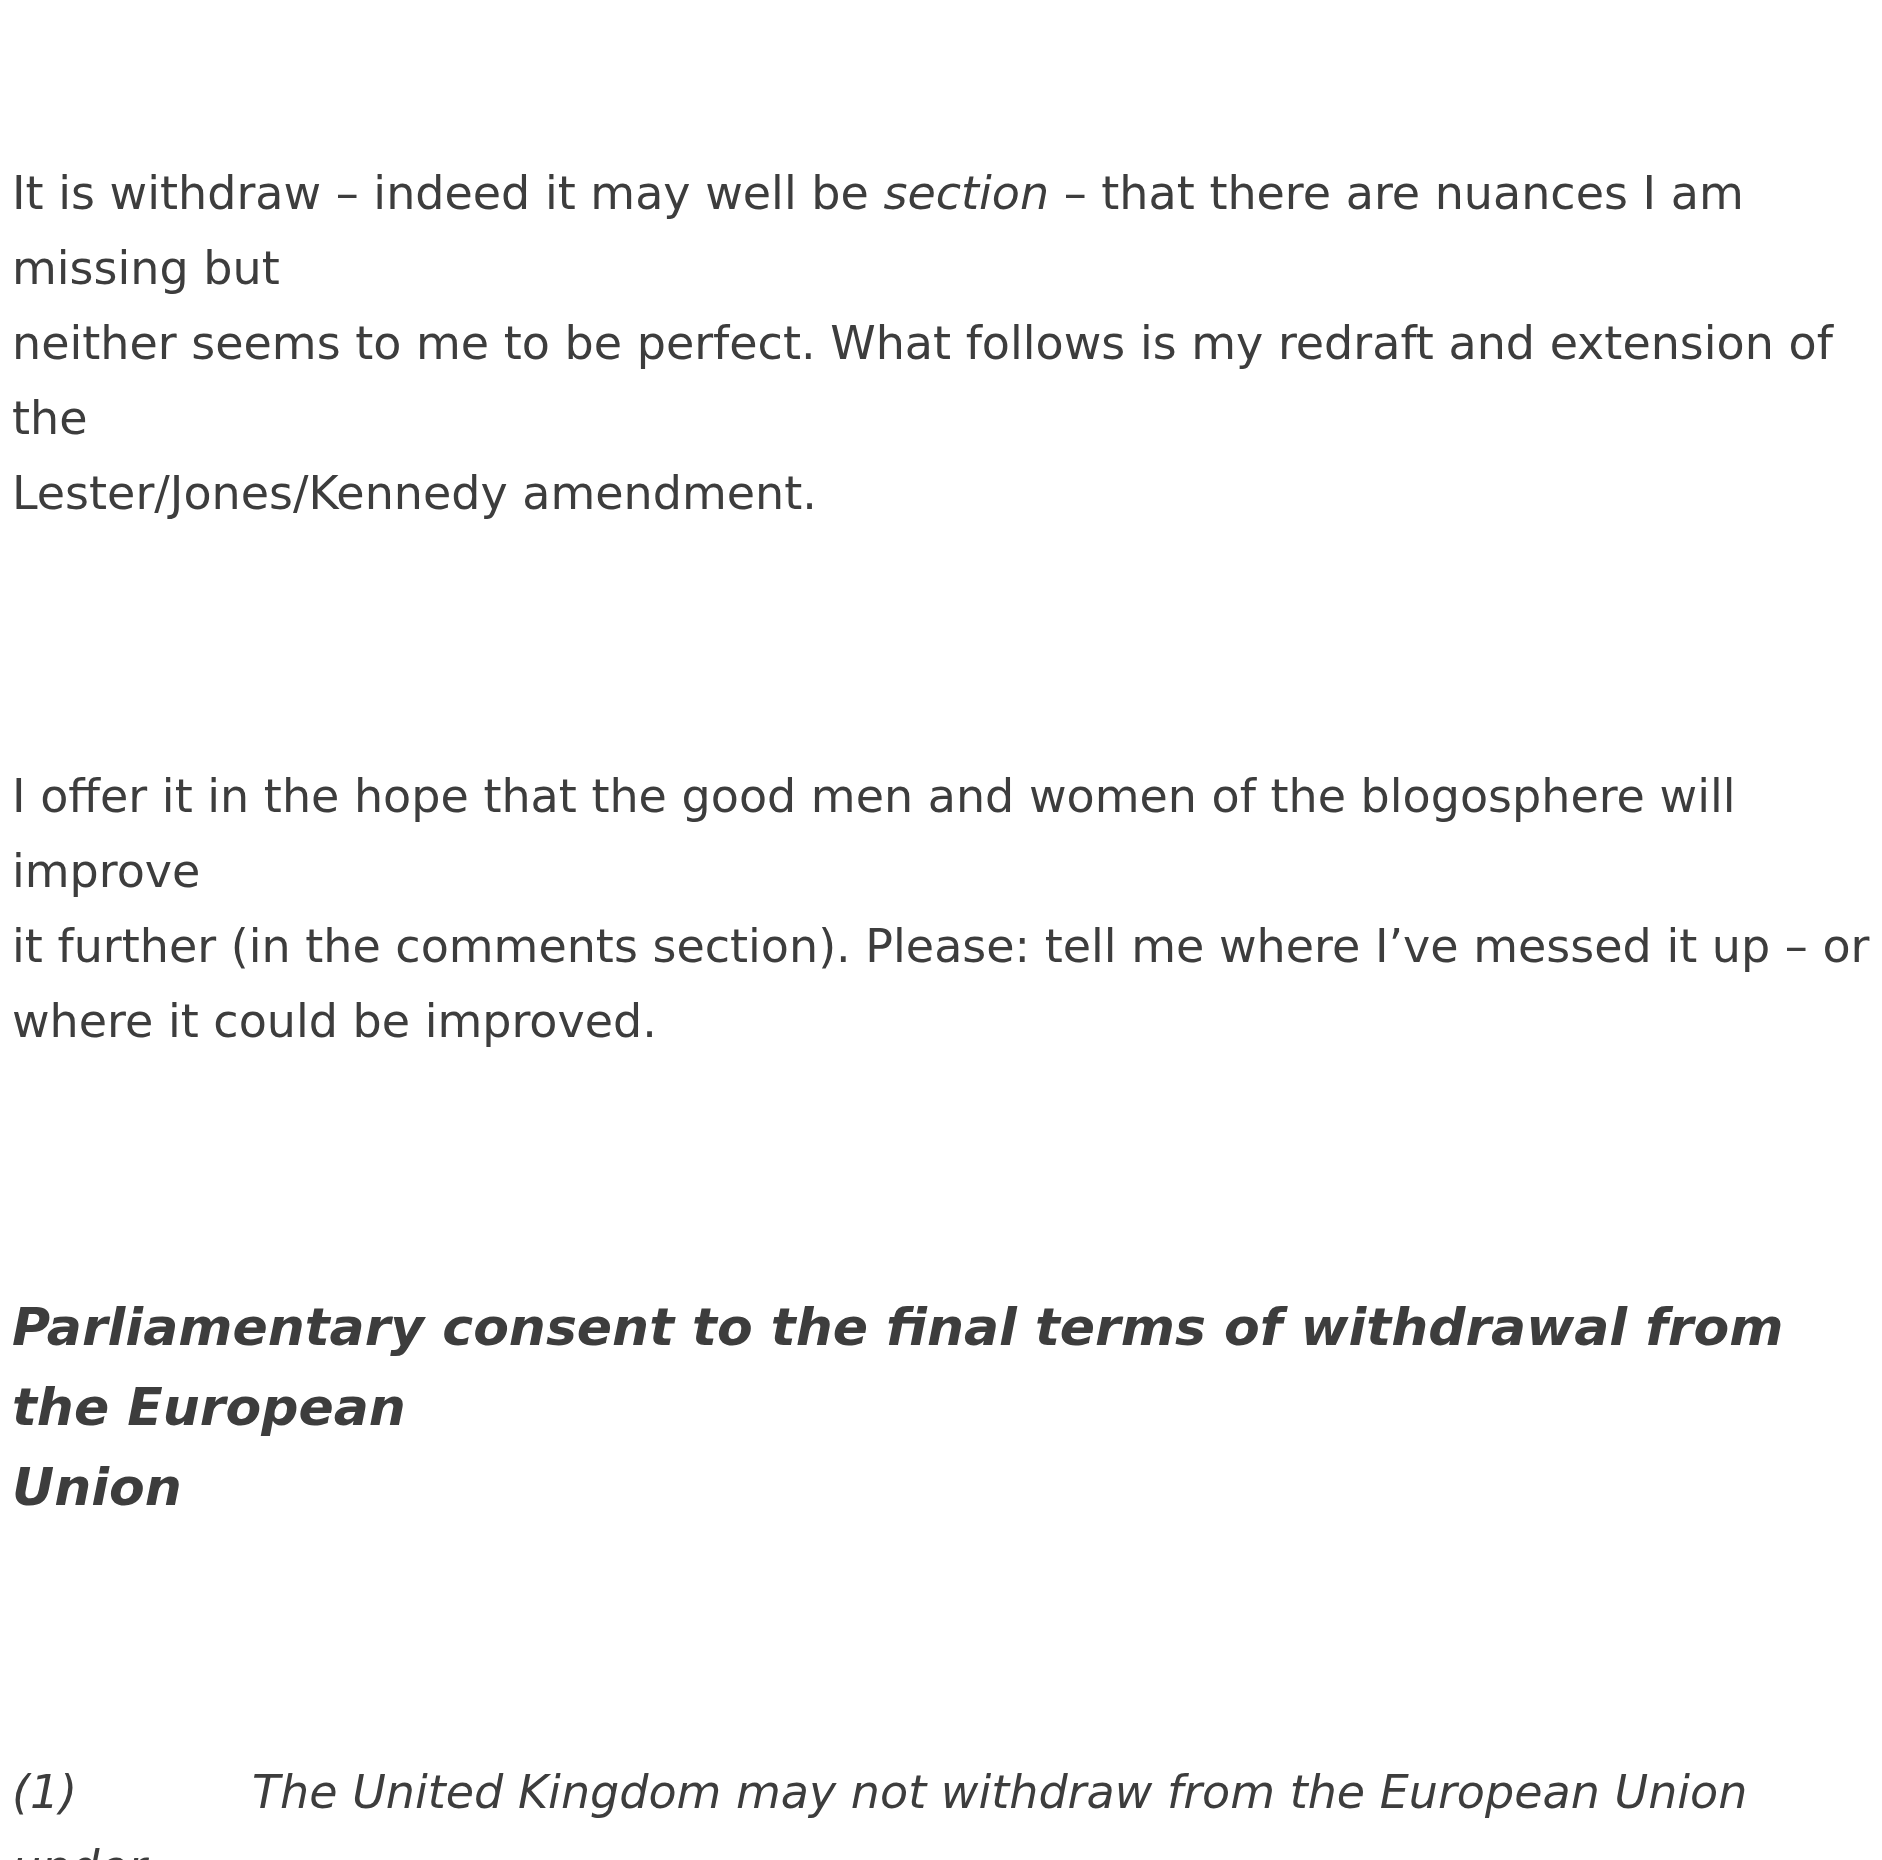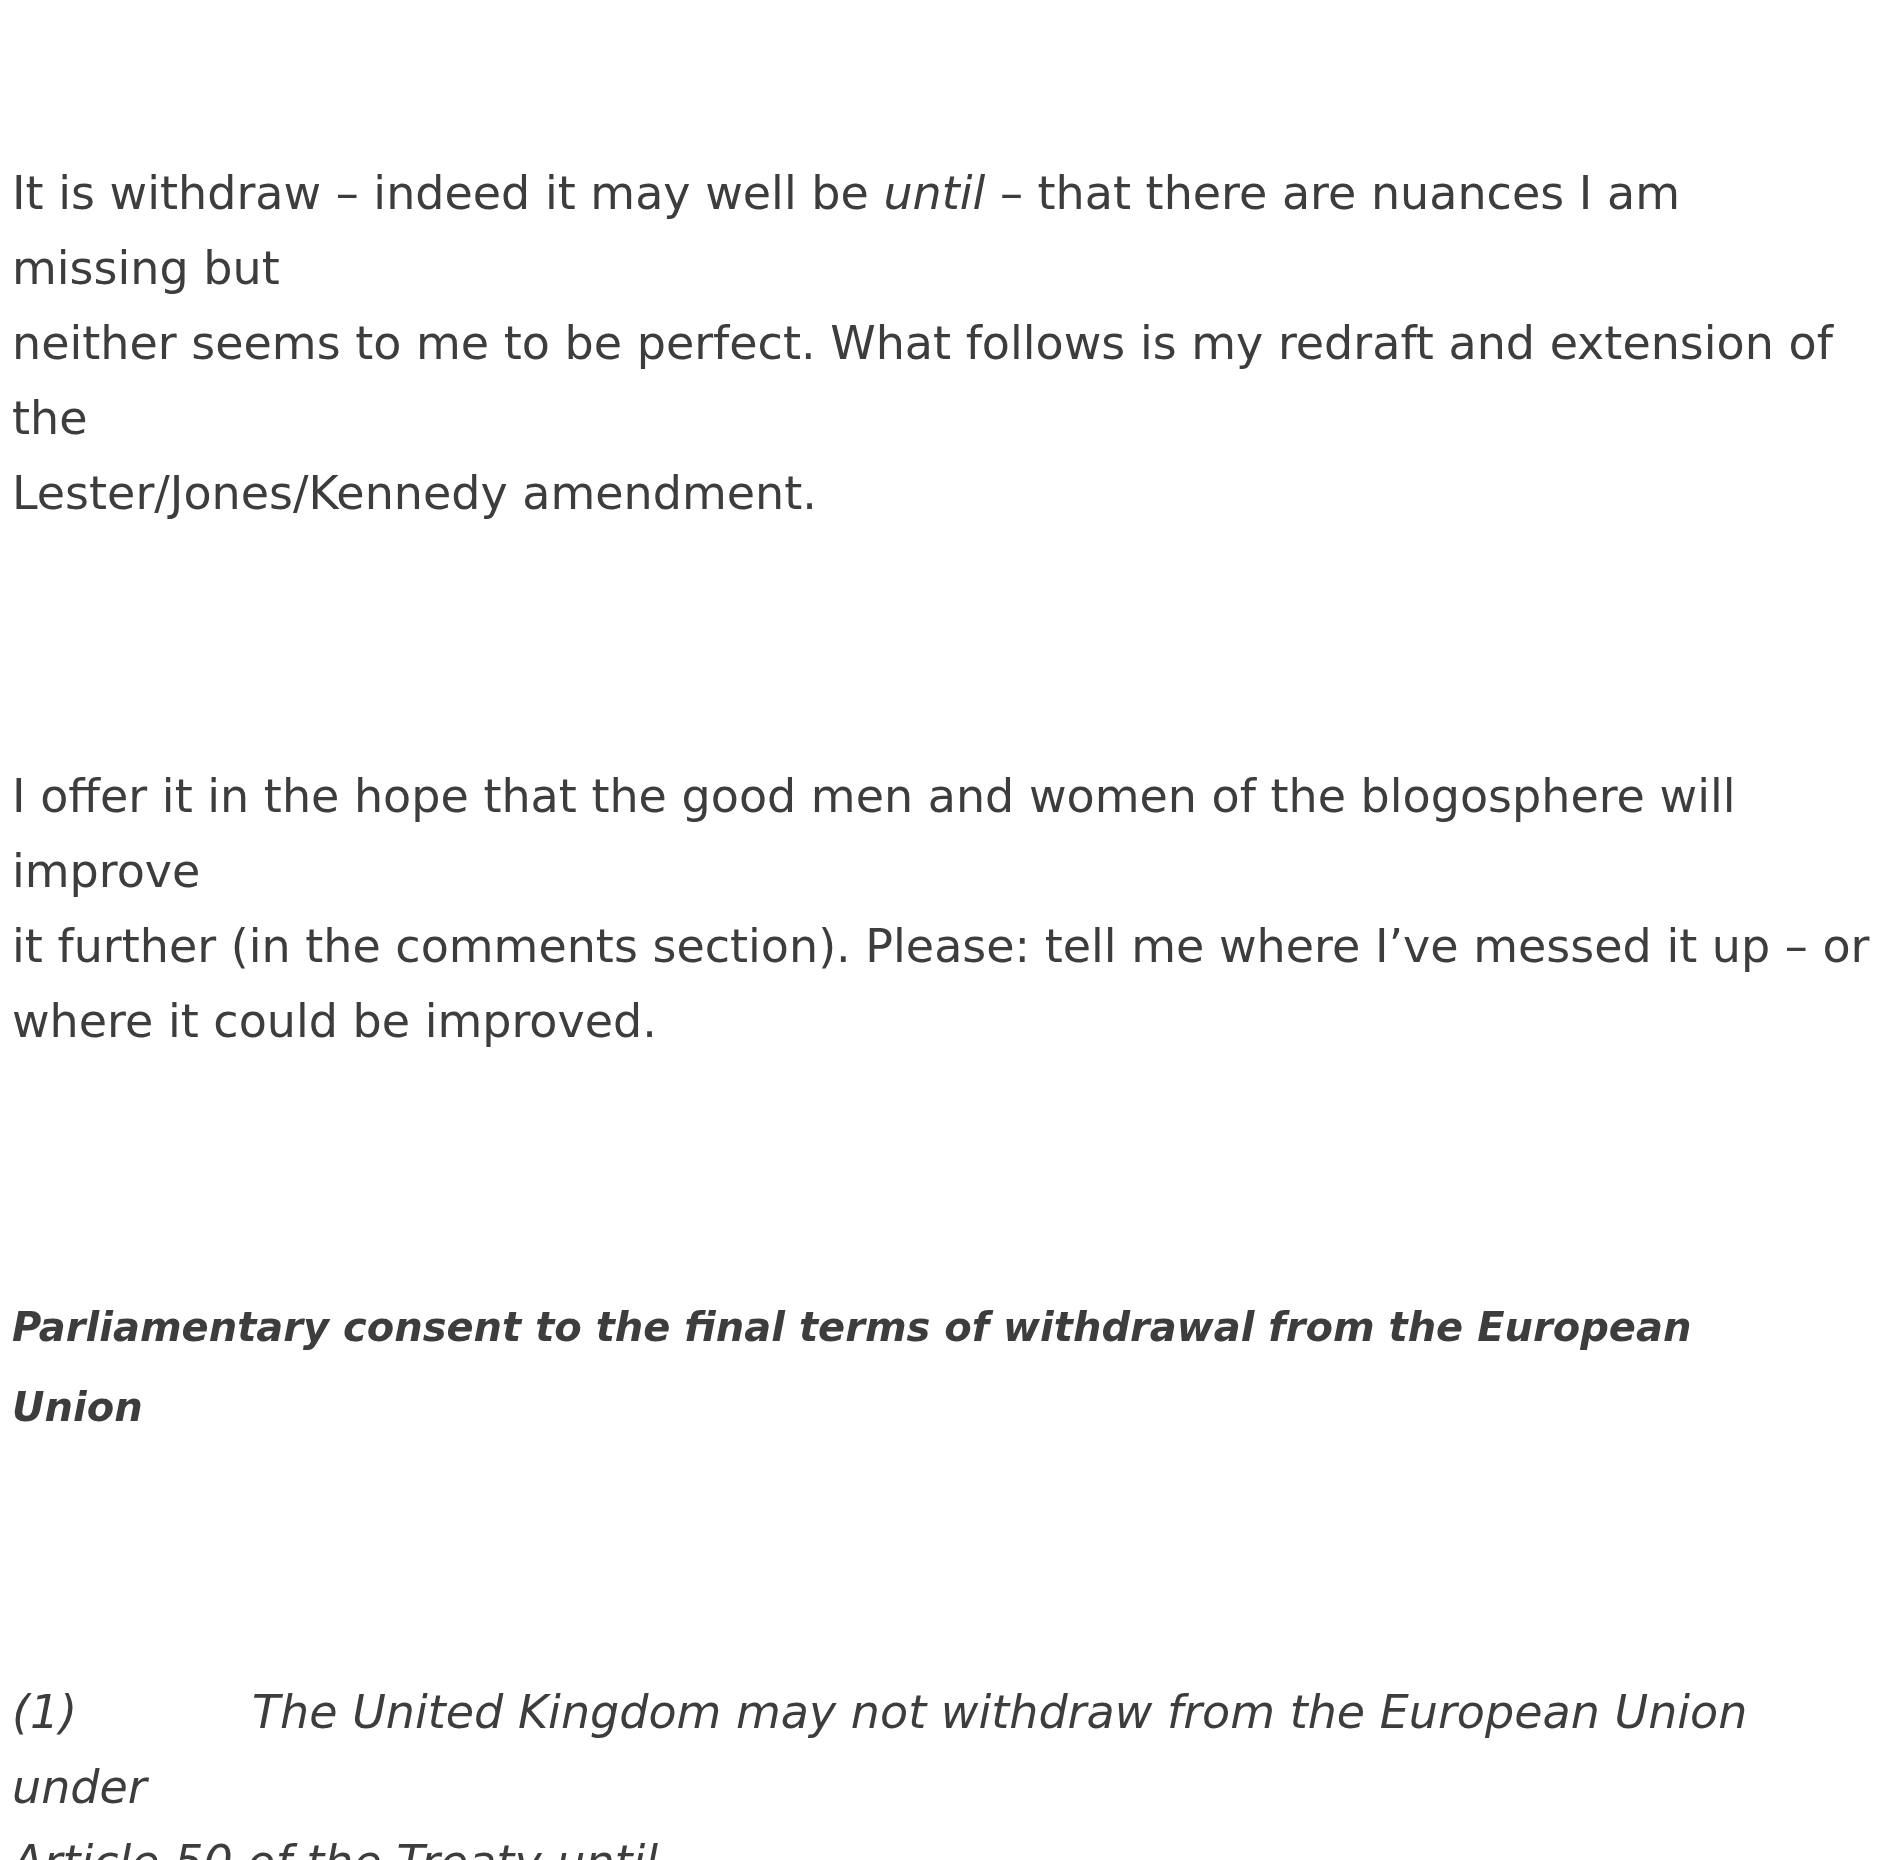--- a/index.html
+++ b/index.html
@@ -21,39 +21,39 @@
     white-space: pre-line;
   }
   .article p {
     margin: 0 0 78px 0;
   }
   .para { font-style: normal; }
   .inline-italic { font-style: italic; }
   .heading {
     font-style: italic;
     font-weight: 700;
-    font-size: 40px;
+    font-size: 52px;
     line-height: 80px;
     margin: 0 0 78px 0;
   }
   .clause, .closing {
     font-style: italic;
   }
   .marker-1 {
     display: inline-block;
     width: 240px;
     font-style: italic;
   }
 </style>
 </head>
 <body>
 
 <div class="article">
 
-  <p class="para"><span>It is withdraw – indeed it may well be </span><em class="inline-italic">until</em><span> – that there are nuances I am missing but
+  <p class="para"><span>It is withdraw – indeed it may well be </span><em class="inline-italic">section</em><span> – that there are nuances I am missing but
 neither seems to me to be perfect. What follows is my redraft and extension of the
 Lester/Jones/Kennedy amendment.</span></p>
 
   <p class="para">I offer it in the hope that the good men and women of the blogosphere will improve
 it further (in the comments section). Please: tell me where I’ve messed it up – or
 where it could be improved.</p>
 
   <h2 class="heading">Parliamentary consent to the final terms of withdrawal from the European
 Union</h2>
 

